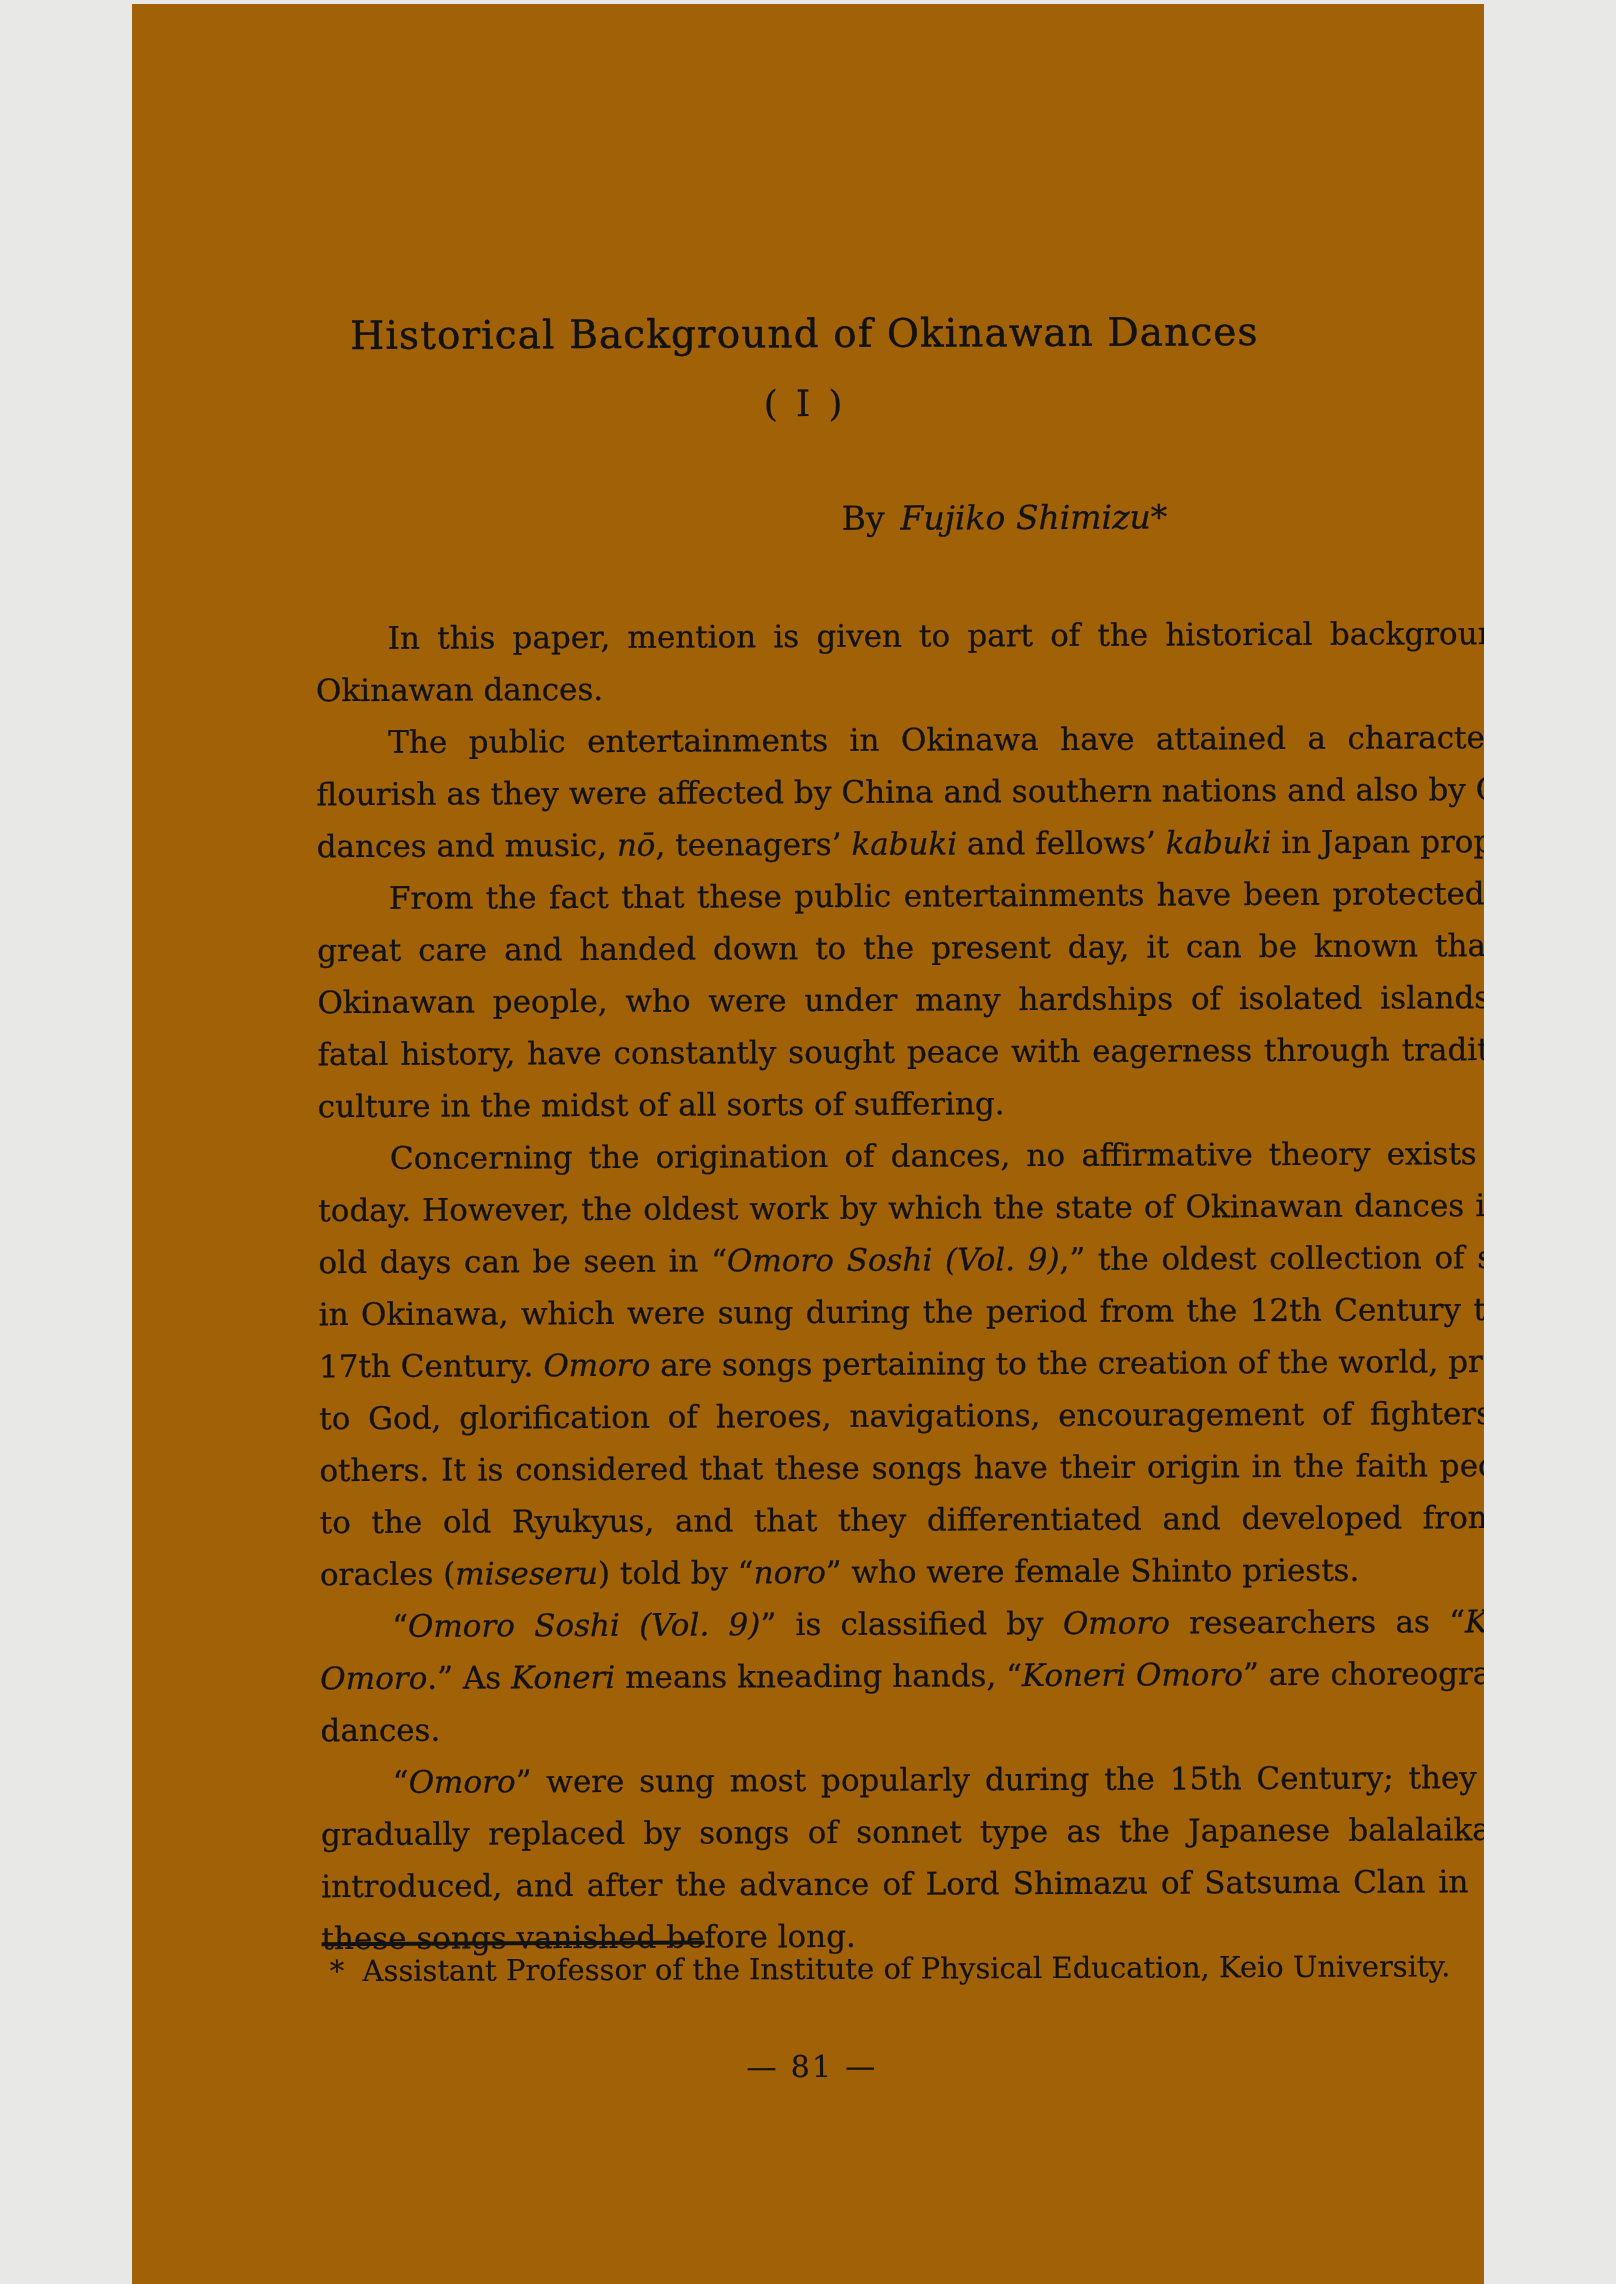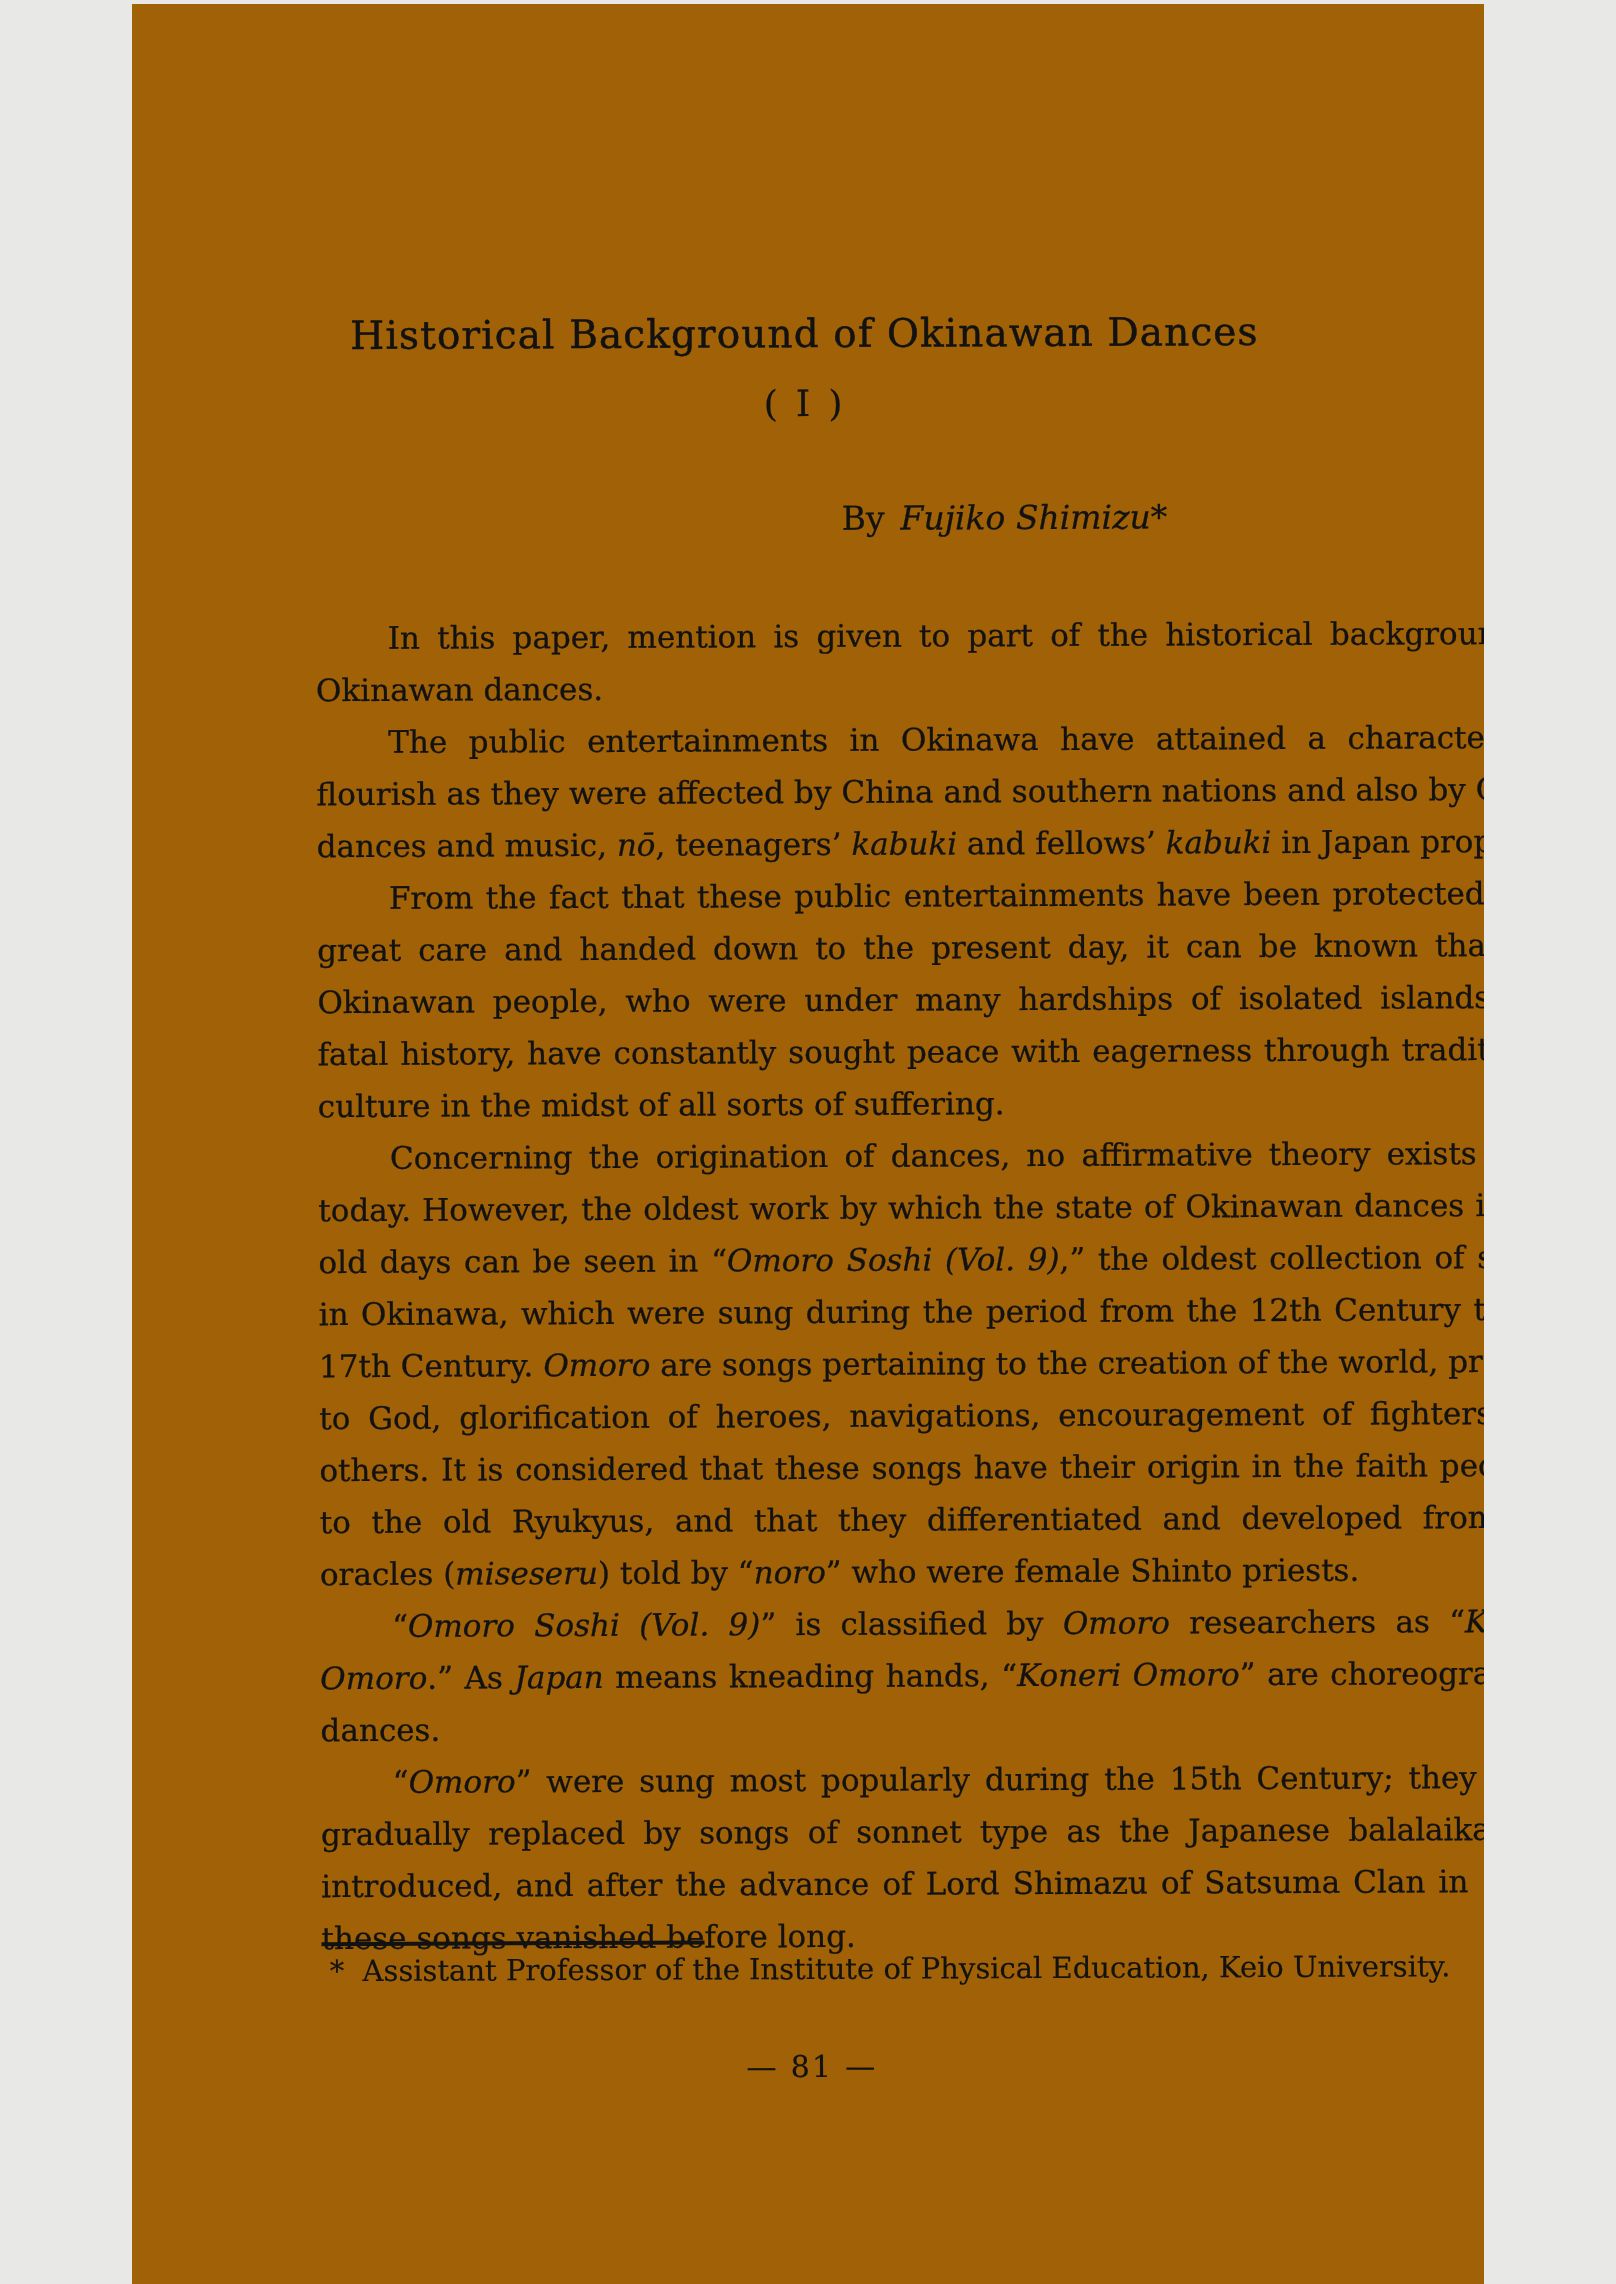--- a/index.html
+++ b/index.html
@@ -112,21 +112,21 @@
 
     <div class="byline">
       <span class="prefix">By</span><span class="it">Fujiko Shimizu*</span>
     </div>
 
     <div class="article">
       <p><span>In this paper, mention is given to part of the historical background of Okinawan dances.</span></p>
       <p><span>The public entertainments in Okinawa have attained a characteristic flourish as they were affected by China and southern nations and also by Court dances and music, </span><span class="it">nō</span><span>, teenagers’ </span><span class="it">kabuki</span><span> and fellows’ </span><span class="it">kabuki</span><span> in Japan proper.</span></p>
       <p><span>From the fact that these public entertainments have been protected with great care and handed down to the present day, it can be known that the Okinawan people, who were under many hardships of isolated islands and fatal history, have constantly sought peace with eagerness through traditional culture in the midst of all sorts of suffering.</span></p>
       <p><span>Concerning the origination of dances, no affirmative theory exists even today. However, the oldest work by which the state of Okinawan dances in the old days can be seen in “</span><span class="it">Omoro Soshi (Vol. 9)</span><span>,” the oldest collection of songs in Okinawa, which were sung during the period from the 12th Century to the 17th Century. </span><span class="it">Omoro</span><span> are songs pertaining to the creation of the world, prayers to God, glorification of heroes, navigations, encouragement of fighters and others. It is considered that these songs have their origin in the faith peculiar to the old Ryukyus, and that they differentiated and developed from the oracles (</span><span class="it">miseseru</span><span>) told by “</span><span class="it">noro</span><span>” who were female Shinto priests.</span></p>
-      <p><span>“</span><span class="it">Omoro Soshi (Vol. 9)</span><span>” is classified by </span><span class="it">Omoro</span><span> researchers as “</span><span class="it">Koneri Omoro</span><span>.” As </span><span class="it">Japan</span><span> means kneading hands, “</span><span class="it">Koneri Omoro</span><span>” are choreographed dances.</span></p>
+      <p><span>“</span><span class="it">Omoro Soshi (Vol. 9)</span><span>” is classified by </span><span class="it">Omoro</span><span> researchers as “</span><span class="it">Koneri Omoro</span><span>.” As </span><span class="it">Koneri</span><span> means kneading hands, “</span><span class="it">Koneri Omoro</span><span>” are choreographed dances.</span></p>
       <p><span>“</span><span class="it">Omoro</span><span>” were sung most popularly during the 15th Century; they were gradually replaced by songs of sonnet type as the Japanese balalaika was introduced, and after the advance of Lord Shimazu of Satsuma Clan in 1609, these songs vanished before long.</span></p>
     </div>
 
     <div class="footnote-rule"></div>
 
     <div class="footnote">*  Assistant Professor of the Institute of Physical Education, Keio University.</div>
 
     <div class="page-number">— 81 —</div>
 
   </div>

